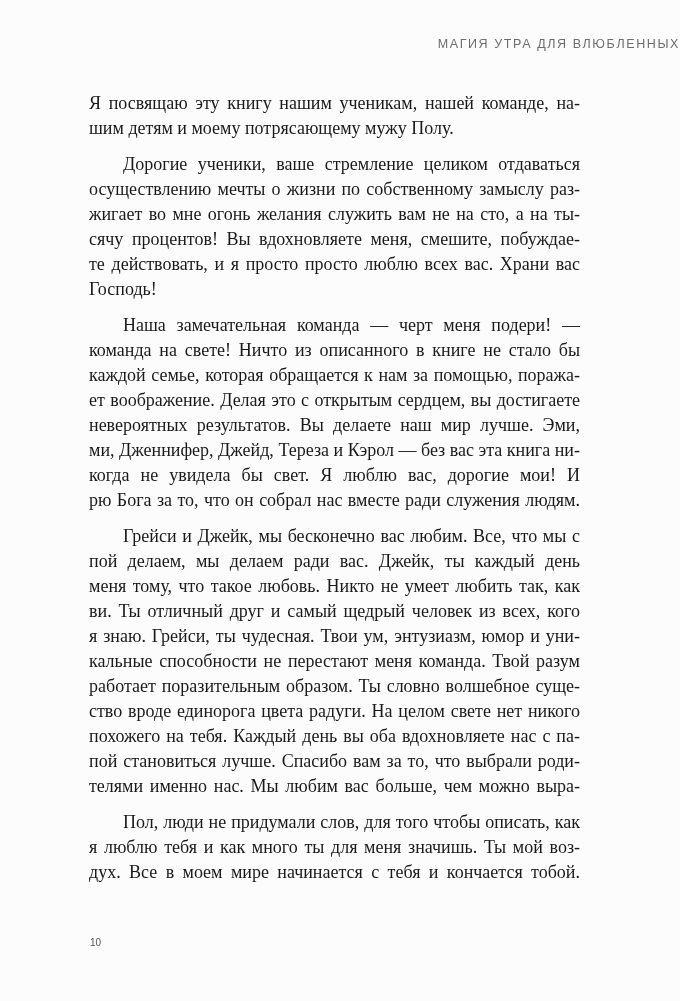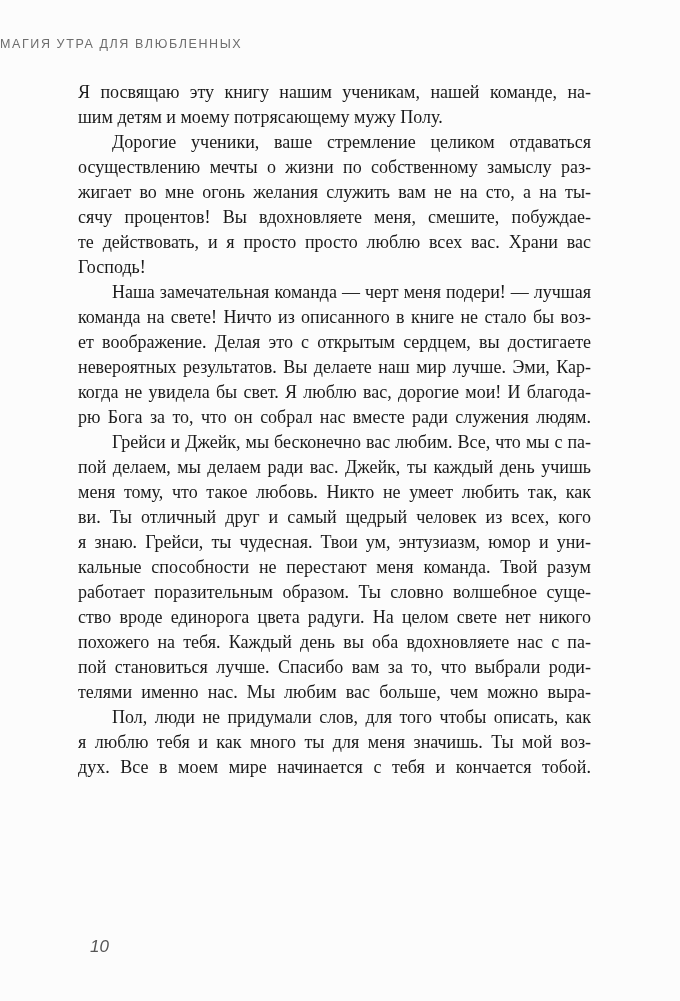--- a/index.html
+++ b/index.html
@@ -14,61 +14,60 @@
     margin: 0 auto;
     background: #fcfcfc;
     overflow: hidden;
     font-family: "Liberation Serif", "DejaVu Serif", serif;
   }
   .running-head {
     position: absolute;
     top: 37px;
     left: 0;
     width: 680px;
-    text-align: left;
+    text-align: right;
     font-family: "Liberation Sans", "DejaVu Sans", sans-serif;
     font-size: 12.5px;
     letter-spacing: 1.6px;
     color: #6d6d6d;
     text-transform: uppercase;
   }
   .text-block {
     position: absolute;
     top: 80px;
     left: 78px;
     width: 513px;
     color: #1a1a1a;
     font-size: 18px;
     line-height: 25px;
   }
   .para {
-    margin: 0;
+    margin: 11px;
     padding: 0;
   }
   .line {
     height: 25px;
     overflow: hidden;
     text-align: justify;
     text-align-last: justify;
     white-space: normal;
   }
   .line.end {
     text-align-last: left;
   }
   .line.indent {
     text-indent: 34px;
   }
   .page-number {
     position: absolute;
     top: 937px;
     left: 90px;
     font-family: "Liberation Sans", "DejaVu Sans", sans-serif;
-    font-size: 17px;
+    font-size: 10px;
     color: #555555;
-    font-style: italic;
   }
 </style>
 </head>
 <body>
 
 <div class="page">
   <div class="running-head">МАГИЯ УТРА ДЛЯ ВЛЮБЛЕННЫХ</div>
 
   <div class="text-block" id="text-block">
       <div class="para">
@@ -79,22 +78,24 @@
         <div class="line indent">Дорогие ученики, ваше стремление целиком отдаваться</div>
         <div class="line">осуществлению мечты о жизни по собственному замыслу раз-</div>
         <div class="line">жигает во мне огонь желания служить вам не на сто, а на ты-</div>
         <div class="line">сячу процентов! Вы вдохновляете меня, смешите, побуждае-</div>
         <div class="line">те действовать, и я просто просто люблю всех вас. Храни вас</div>
         <div class="line end">Господь!</div>
       </div>
       <div class="para">
         <div class="line indent">Наша замечательная команда — черт меня подери! — лучшая</div>
         <div class="line">команда на свете! Ничто из описанного в книге не стало бы воз-</div>
+        <div class="line">каждой семье, которая обращается к нам за помощью, поража-</div>
         <div class="line">ет воображение. Делая это с открытым сердцем, вы достигаете</div>
         <div class="line">невероятных результатов. Вы делаете наш мир лучше. Эми, Кар-</div>
+        <div class="line">ми, Дженнифер, Джейд, Тереза и Кэрол — без вас эта книга ни-</div>
         <div class="line">когда не увидела бы свет. Я люблю вас, дорогие мои! И благода-</div>
         <div class="line">рю Бога за то, что он собрал нас вместе ради служения людям.</div>
       </div>
       <div class="para">
         <div class="line indent">Грейси и Джейк, мы бесконечно вас любим. Все, что мы с па-</div>
         <div class="line">пой делаем, мы делаем ради вас. Джейк, ты каждый день учишь</div>
         <div class="line">меня тому, что такое любовь. Никто не умеет любить так, как</div>
         <div class="line">ви. Ты отличный друг и самый щедрый человек из всех, кого</div>
         <div class="line">я знаю. Грейси, ты чудесная. Твои ум, энтузиазм, юмор и уни-</div>
         <div class="line">кальные способности не перестают меня команда. Твой разум</div>

